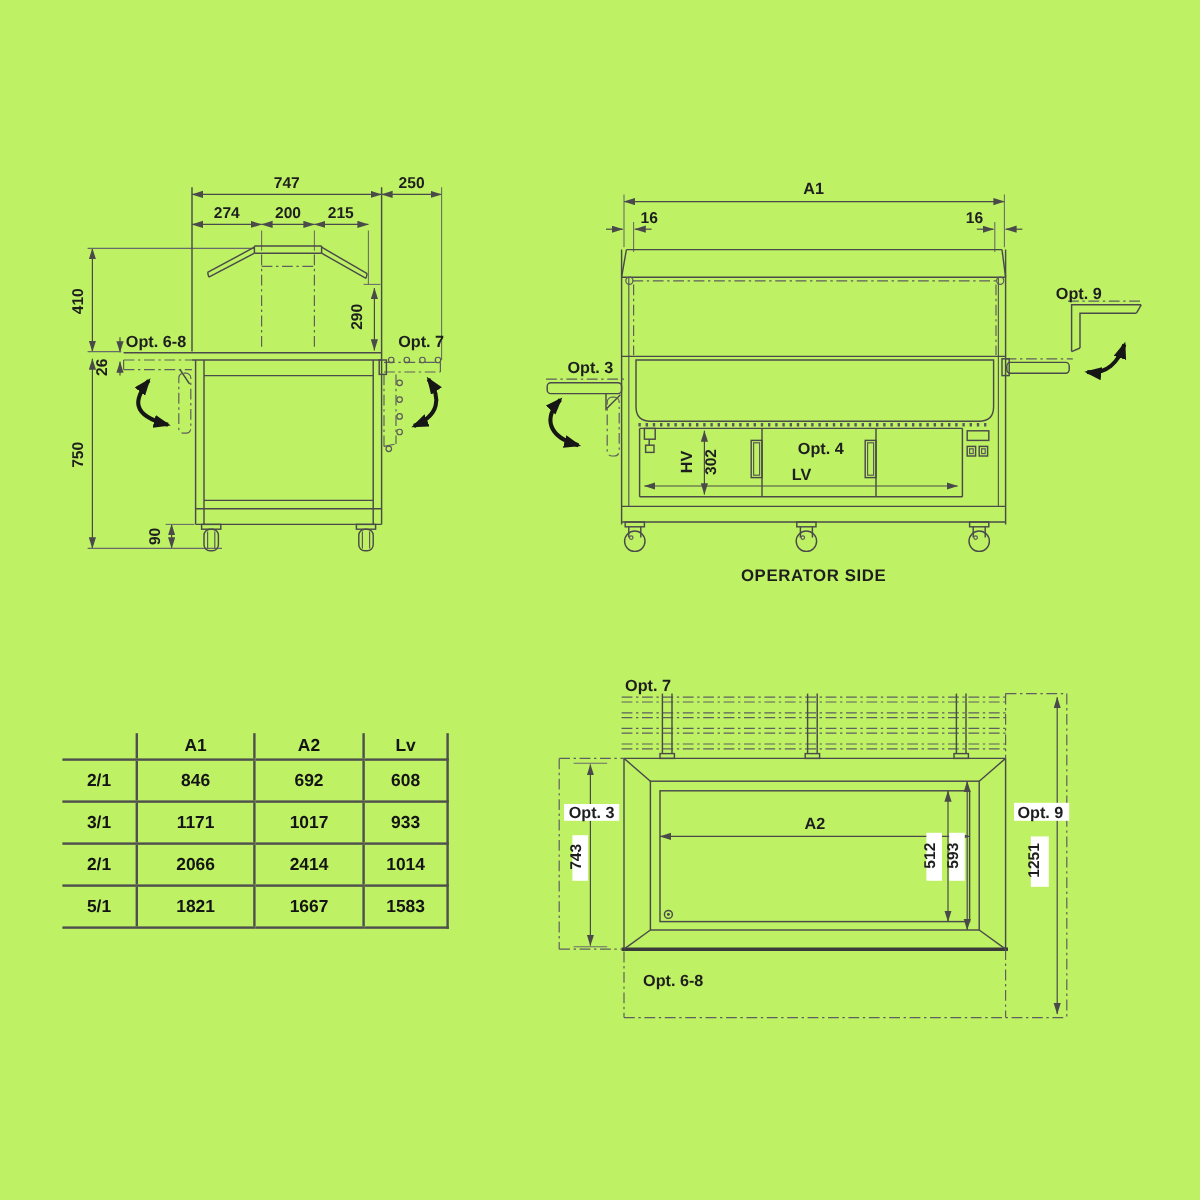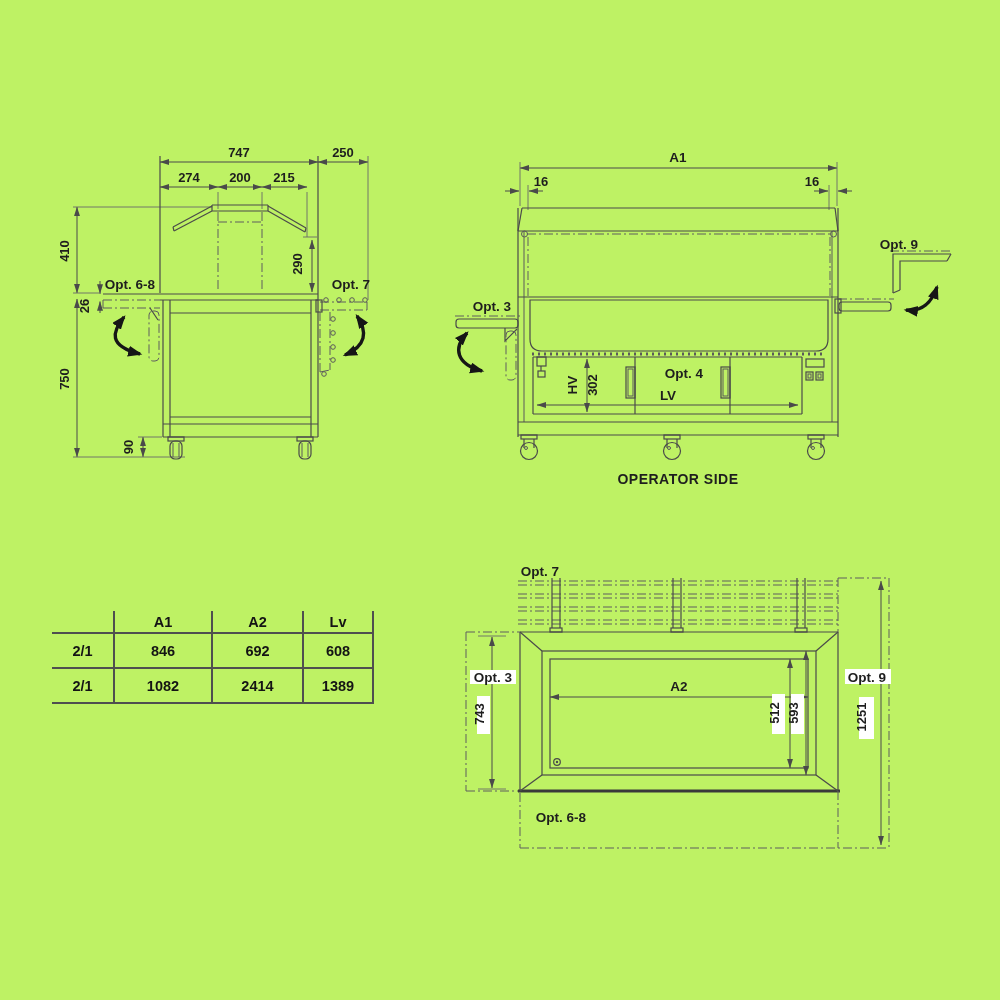--- a/index.html
+++ b/index.html
@@ -394,22 +394,34 @@
       <td class="vl">A2</td>
       <td class="vl vr">Lv</td>
     </tr>
     <tr>
       <td>2/1</td>
       <td class="vl">846</td>
       <td class="vl">692</td>
       <td class="vl vr">608</td>
     </tr>
     <tr>
+      <td>3/1</td>
+      <td class="vl">1171</td>
+      <td class="vl">1017</td>
+      <td class="vl vr">933</td>
+    </tr>
+    <tr>
       <td>2/1</td>
-      <td class="vl">1082</td>
+      <td class="vl">2066</td>
       <td class="vl">2414</td>
-      <td class="vl vr">1389</td>
+      <td class="vl vr">1014</td>
+    </tr>
+    <tr>
+      <td>5/1</td>
+      <td class="vl">1821</td>
+      <td class="vl">1667</td>
+      <td class="vl vr">1583</td>
     </tr>
   </tbody>
       </table>
 </div>
 
 </div>
 
 </body></html>

